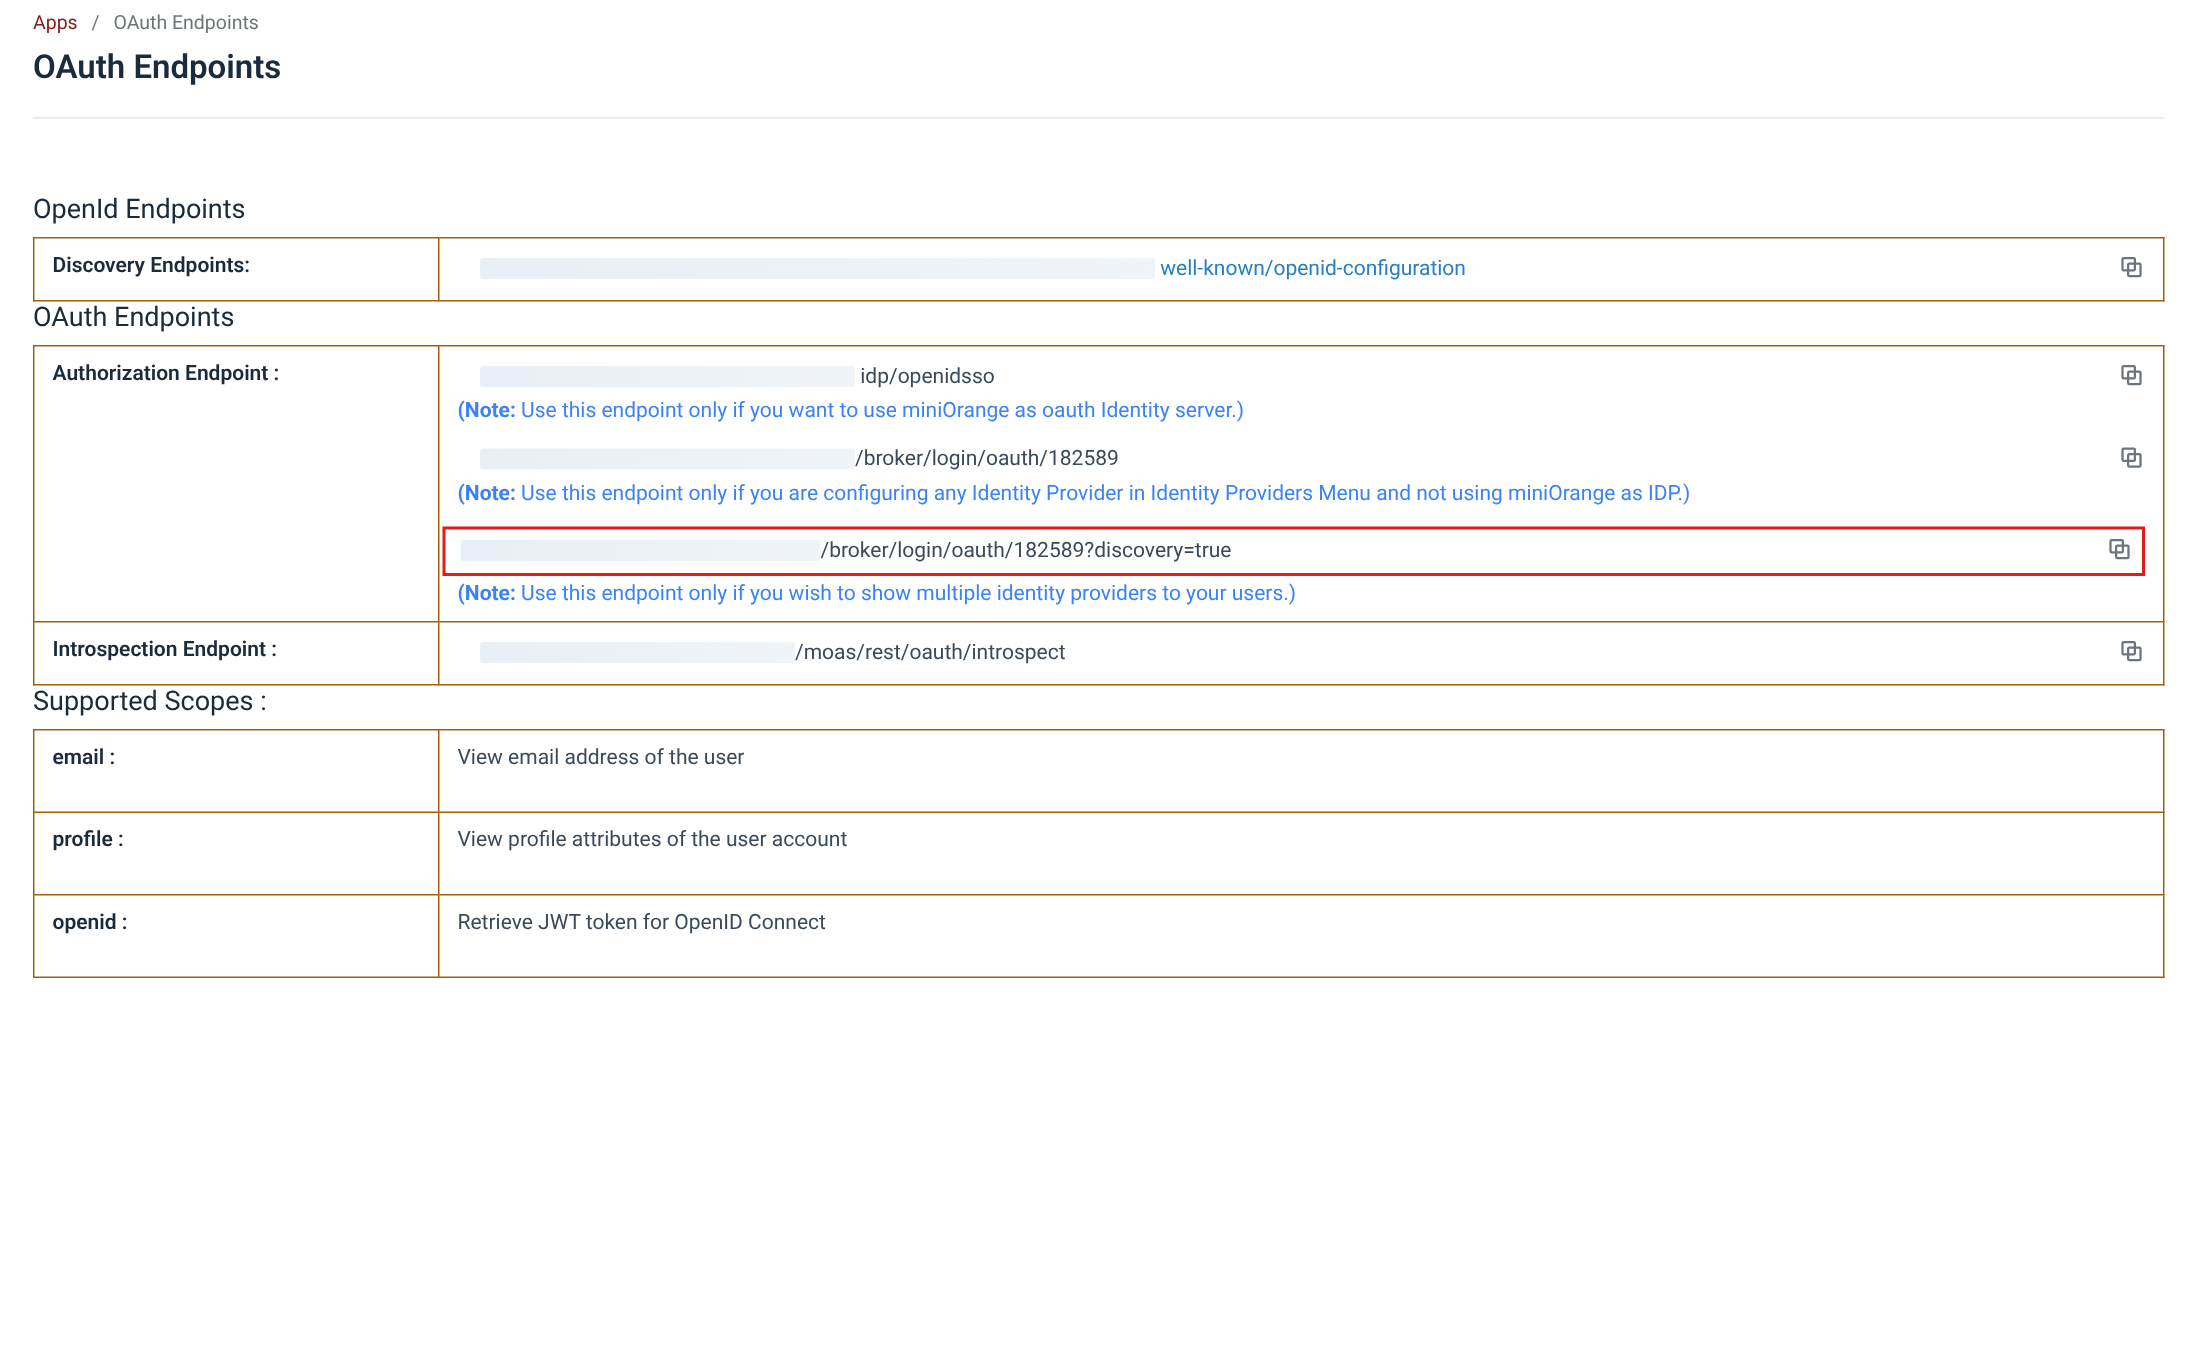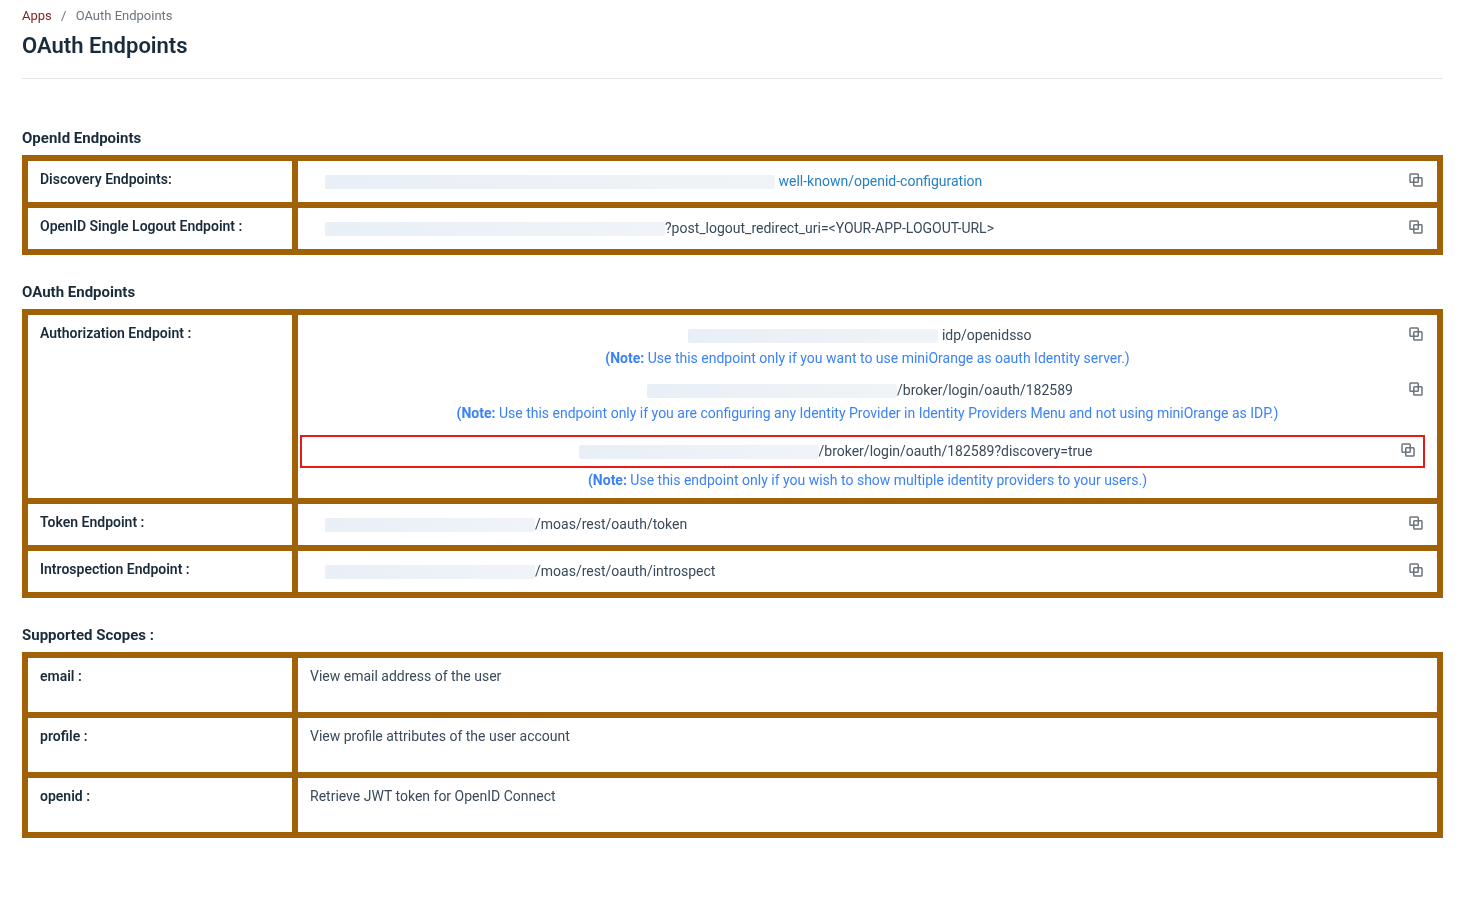--- a/index.html
+++ b/index.html
@@ -28,34 +28,33 @@
     }
     .page-title {
       font-size: 22px;
       font-weight: 600;
       color: #1a2b3c;
       padding-bottom: 20px;
       border-bottom: 1px solid #e5e8eb;
       margin-bottom: 50px;
     }
     .section-heading {
-      font-size: 15px;
-      font-weight: 700;
+      font-size: 18px;
+      font-weight: 400;
       color: #1a2b3c;
       margin-bottom: 8px;
-      margin-top: 28px;
     }
     table.endpoint-table {
       width: 100%;
       border-collapse: collapse;
       border: 1px solid #e1e4e8;
       font-size: 14px;
     }
     table.endpoint-table td {
-      border: 6px solid #a16207;
+      border: 1px solid #a16207;
       padding: 10px 12px;
       vertical-align: top;
       color: #3a4a5a;
     }
     table.endpoint-table td.label-cell {
       width: 270px;
       font-weight: 600;
       color: #1a2b3c;
     }
     .value-row {
@@ -102,21 +101,20 @@
       flex-shrink: 0;
       color: #6c757d;
     }
     .copy-icon svg {
       width: 100%;
       height: 100%;
       display: block;
     }
     .endpoint-block {
       margin-bottom: 14px;
-      text-align: center;
     }
     .endpoint-block:last-child {
       margin-bottom: 0;
     }
   </style>
 </head>
 <body>
 
 <div class="breadcrumb">
   <a href="#">Apps</a>
@@ -129,36 +127,20 @@
 <div class="section-heading">OpenId Endpoints</div>
 <table class="endpoint-table">
   <tbody>
       <tr>
     <td class="label-cell">Discovery Endpoints:</td>
     <td>
       <div class="value-row">
         <div class="value-text">
           <span class="redacted" style="width:450px"></span>
           <a href="#" class="endpoint-link">well-known/openid-configuration</a>
-        </div>
-        <span class="copy-icon">
-          <svg viewBox="0 0 24 24" fill="none" stroke="currentColor" stroke-width="2">
-                <rect x="9" y="9" width="11" height="11" rx="1"></rect>
-                <rect x="4" y="4" width="11" height="11" rx="1"></rect>
-              </svg>
-        </span>
-      </div>
-    </td>
-  </tr>
-  <tr>
-    <td class="label-cell">OpenID Single Logout Endpoint :</td>
-    <td>
-      <div class="value-row">
-        <div class="value-text">
-          <span class="redacted" style="width:340px"></span><span>?post_logout_redirect_uri=&lt;YOUR-APP-LOGOUT-URL&gt;</span>
         </div>
         <span class="copy-icon">
           <svg viewBox="0 0 24 24" fill="none" stroke="currentColor" stroke-width="2">
                 <rect x="9" y="9" width="11" height="11" rx="1"></rect>
                 <rect x="4" y="4" width="11" height="11" rx="1"></rect>
               </svg>
         </span>
       </div>
     </td>
   </tr>
@@ -217,51 +199,35 @@
                 </svg>
           </span>
         </div>
         <div class="note-line">
           <span class="note-label">(Note:</span><span> Use this endpoint only if you wish to show multiple identity providers to your users.)</span>
         </div>
       </div>
     </td>
   </tr>
   <tr>
-    <td class="label-cell">Token Endpoint :</td>
+    <td class="label-cell">Introspection Endpoint :</td>
     <td>
       <div class="value-row">
         <div class="value-text">
-          <span class="redacted" style="width:210px"></span><span>/moas/rest/oauth/token</span>
+          <span class="redacted" style="width:210px"></span><span>/moas/rest/oauth/introspect</span>
         </div>
         <span class="copy-icon">
           <svg viewBox="0 0 24 24" fill="none" stroke="currentColor" stroke-width="2">
                 <rect x="9" y="9" width="11" height="11" rx="1"></rect>
                 <rect x="4" y="4" width="11" height="11" rx="1"></rect>
               </svg>
         </span>
       </div>
     </td>
   </tr>
-  <tr>
-    <td class="label-cell">Introspection Endpoint :</td>
-    <td>
-      <div class="value-row">
-        <div class="value-text">
-          <span class="redacted" style="width:210px"></span><span>/moas/rest/oauth/introspect</span>
-        </div>
-        <span class="copy-icon">
-          <svg viewBox="0 0 24 24" fill="none" stroke="currentColor" stroke-width="2">
-                <rect x="9" y="9" width="11" height="11" rx="1"></rect>
-                <rect x="4" y="4" width="11" height="11" rx="1"></rect>
-              </svg>
-        </span>
-      </div>
-    </td>
-  </tr>
 </tbody>
   </table>
 
 <div class="section-heading">Supported Scopes :</div>
 <table class="endpoint-table">
   <tbody>
       <tr>
     <td class="label-cell" style="padding-bottom:28px">email :</td>
     <td>View email address of the user</td>
   </tr>

